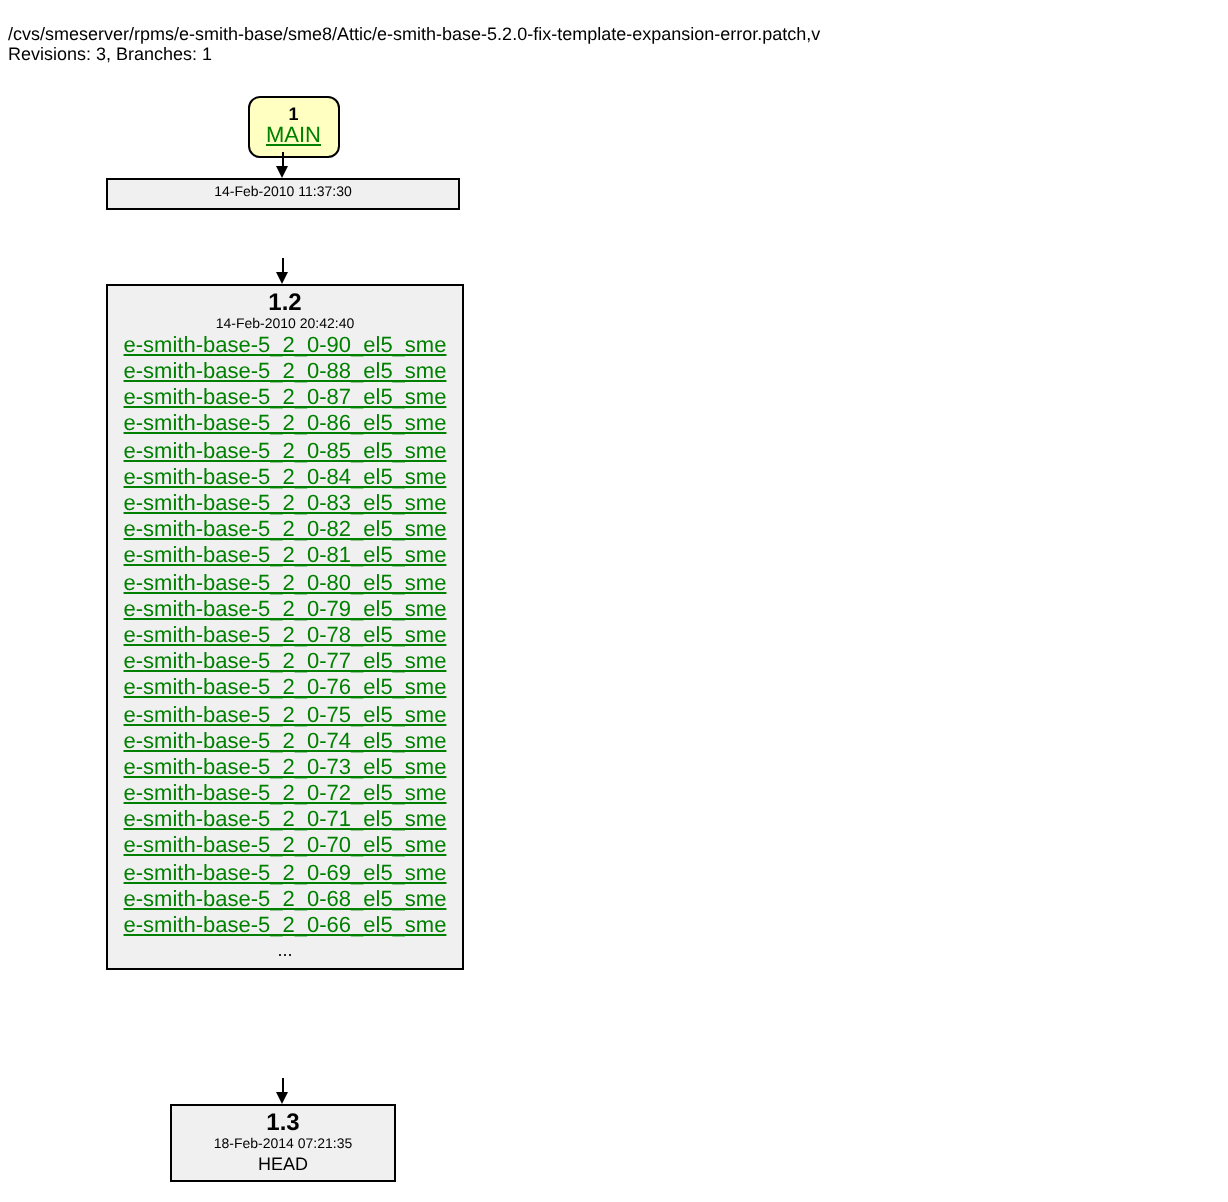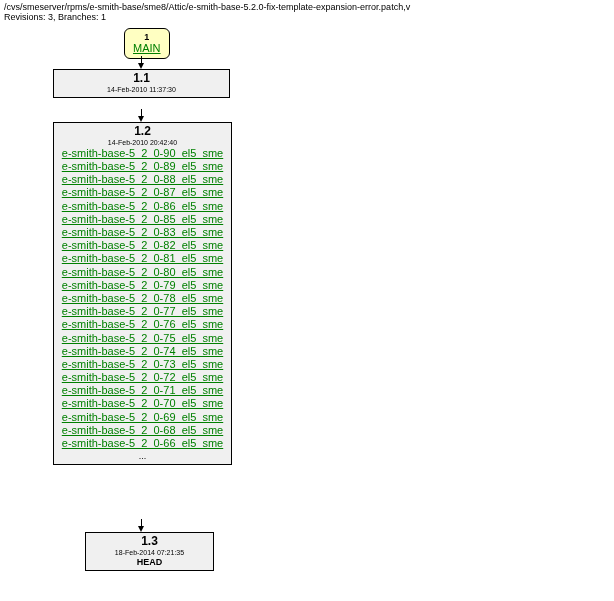--- a/index.html
+++ b/index.html
@@ -6,21 +6,21 @@
     margin: 0;
     padding: 0;
     font-family: Helvetica, Arial, sans-serif;
     font-size: 10px;
     background: #ffffff;
     width: 614px;
     height: 601px;
     overflow: hidden;
   }
   .header {
-    padding: 2px 4px;
+    padding: 12px 4px;
     font-size: 9px;
     color: #000;
   }
   .container {
     position: relative;
     width: 614px;
     height: 580px;
   }
   .node {
     position: absolute;
@@ -58,21 +58,20 @@
   .tag-link {
     color: #008000;
     text-decoration: underline;
     font-size: 11px;
     display: block;
     line-height: 1.2;
   }
   .head-label {
     font-size: 9px;
     display: block;
-    font-weight: bold;
   }
   .line {
     position: absolute;
     background: #000;
     width: 1px;
   }
   .arrow {
     position: absolute;
     width: 0;
     height: 0;
@@ -97,37 +96,36 @@
 
   <div class="node branch-box" style="left:124px; top:4px;">
     <span class="branch-num">1</span>
     <a class="tag-link" href="#">MAIN</a>
   </div>
 
   <div class="line" style="left:141px; top:32px; height:8px;"></div>
   <div class="arrow" style="left:138px; top:39px;"></div>
 
   <div class="node rev-box" style="left:53px; top:45px; width:177px;">
-    <span class="rev-num">1.1</span>
     <span class="rev-date">14-Feb-2010 11:37:30</span>
   </div>
 
   <div class="line" style="left:141px; top:85px; height:8px;"></div>
   <div class="arrow" style="left:138px; top:92px;"></div>
 
   <div class="node rev-box" style="left:53px; top:98px; width:179px;">
     <span class="rev-num">1.2</span>
     <span class="rev-date">14-Feb-2010 20:42:40</span>
     <div id="rev2-tags">
         <a class="tag-link" href="#">e-smith-base-5_2_0-90_el5_sme</a>
-        <a class="tag-link" href="#">e-smith-base-5_2_0-89_el5_sme</a>
         <a class="tag-link" href="#">e-smith-base-5_2_0-88_el5_sme</a>
         <a class="tag-link" href="#">e-smith-base-5_2_0-87_el5_sme</a>
         <a class="tag-link" href="#">e-smith-base-5_2_0-86_el5_sme</a>
         <a class="tag-link" href="#">e-smith-base-5_2_0-85_el5_sme</a>
+        <a class="tag-link" href="#">e-smith-base-5_2_0-84_el5_sme</a>
         <a class="tag-link" href="#">e-smith-base-5_2_0-83_el5_sme</a>
         <a class="tag-link" href="#">e-smith-base-5_2_0-82_el5_sme</a>
         <a class="tag-link" href="#">e-smith-base-5_2_0-81_el5_sme</a>
         <a class="tag-link" href="#">e-smith-base-5_2_0-80_el5_sme</a>
         <a class="tag-link" href="#">e-smith-base-5_2_0-79_el5_sme</a>
         <a class="tag-link" href="#">e-smith-base-5_2_0-78_el5_sme</a>
         <a class="tag-link" href="#">e-smith-base-5_2_0-77_el5_sme</a>
         <a class="tag-link" href="#">e-smith-base-5_2_0-76_el5_sme</a>
         <a class="tag-link" href="#">e-smith-base-5_2_0-75_el5_sme</a>
         <a class="tag-link" href="#">e-smith-base-5_2_0-74_el5_sme</a>
@@ -138,19 +136,19 @@
         <a class="tag-link" href="#">e-smith-base-5_2_0-69_el5_sme</a>
         <a class="tag-link" href="#">e-smith-base-5_2_0-68_el5_sme</a>
         <a class="tag-link" href="#">e-smith-base-5_2_0-66_el5_sme</a>
       </div>
     <span class="ellipsis">...</span>
   </div>
 
   <div class="line" style="left:141px; top:495px; height:8px;"></div>
   <div class="arrow" style="left:138px; top:502px;"></div>
 
-  <div class="node rev-box" style="left:85px; top:508px; width:129px;">
+  <div class="node rev-box" style="left:85px; top:508px; width:113px;">
     <span class="rev-num">1.3</span>
     <span class="rev-date">18-Feb-2014 07:21:35</span>
     <span class="head-label">HEAD</span>
   </div>
 
 </div>
 
 </body></html>

